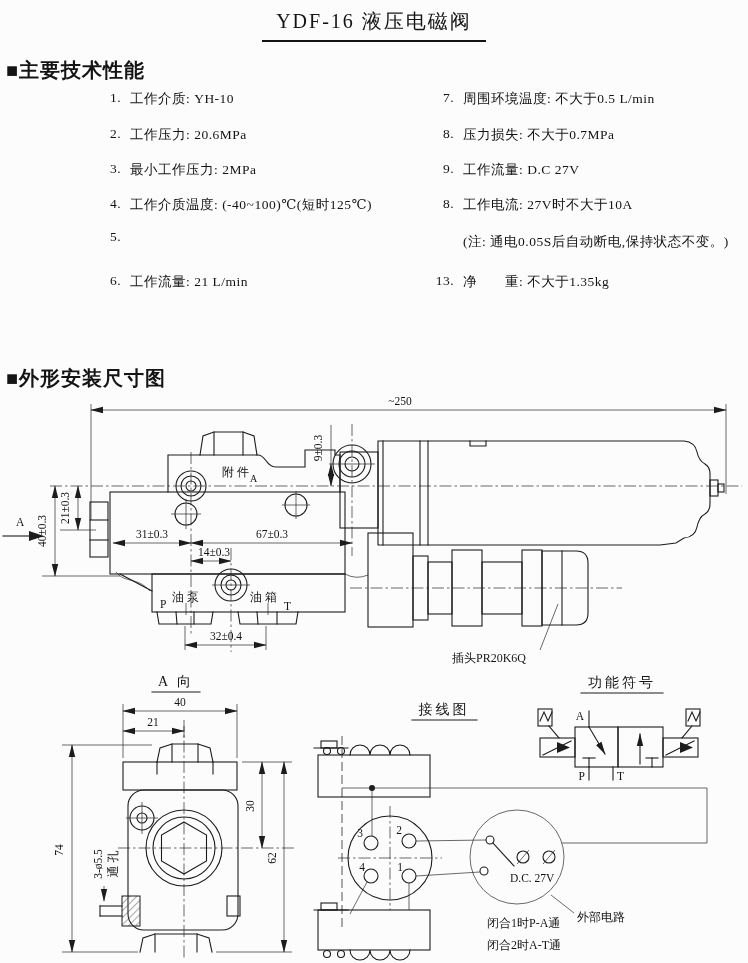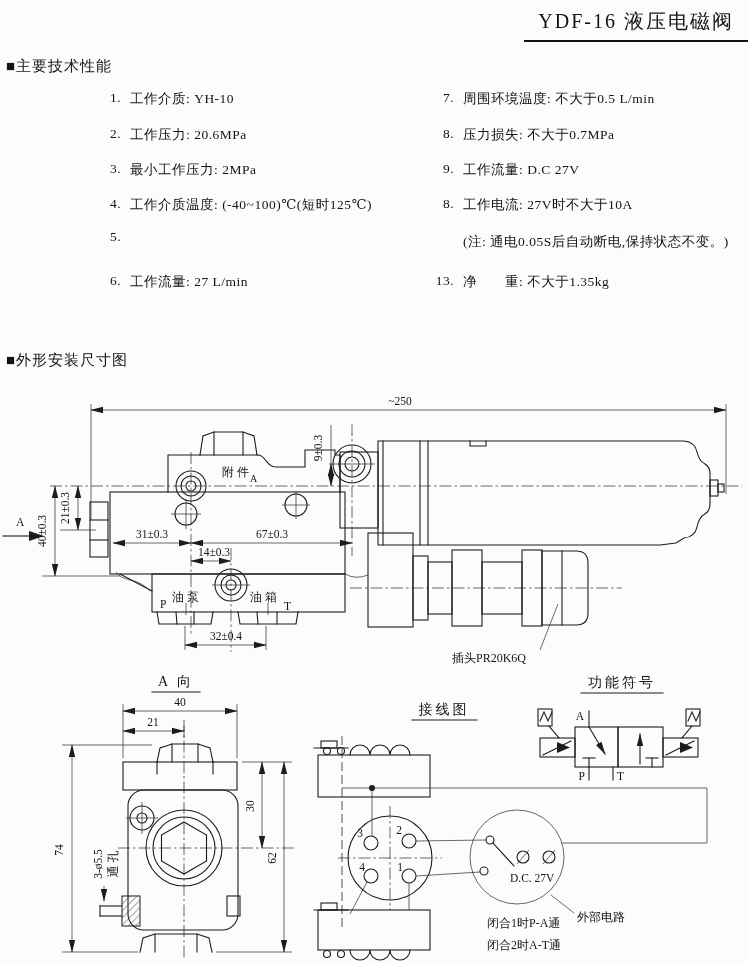--- a/index.html
+++ b/index.html
@@ -1,22 +1,22 @@
 <!DOCTYPE html>
 <html><head>
 <meta charset="utf-8">
 <style>
   html,body{margin:0;padding:0;background:#e8e8e8;}
   .page{position:relative;width:748px;height:963px;background:#fcfcfc;overflow:hidden;
         font-family:"Liberation Serif","DejaVu Serif",serif;color:#141414;}
-  .title-wrap{position:absolute;top:8px;left:0;right:0;text-align:right;}
+  .title-wrap{position:absolute;top:8px;left:0;right:0;text-align:center;}
   .title{display:inline-block;font-size:20px;letter-spacing:2px;padding:0 14px 5px 14px;
          border-bottom:2px solid #141414;font-weight:500;}
   .sec-head{position:absolute;font-family:"Liberation Sans","DejaVu Sans",sans-serif;
-            font-weight:normal;font-size:15px;letter-spacing:1px;}
+            font-weight:bold;font-size:20px;letter-spacing:1px;}
   .spec-col{position:absolute;width:360px;}
   .spec-row{position:absolute;display:flex;font-size:13.5px;white-space:nowrap;letter-spacing:0.5px;}
   .spec-num{width:26px;text-align:right;margin-right:9px;flex:none;}
   svg{position:absolute;left:0;top:376px;}
   svg text{font-family:"Liberation Serif","DejaVu Serif",serif;fill:#141414;}
   .ln{stroke:#1c1c1c;stroke-width:1.1;fill:none;stroke-linecap:square;}
   .tn{stroke:#2a2a2a;stroke-width:0.7;fill:none;}
   .cl{stroke:#2a2a2a;stroke-width:0.7;fill:none;stroke-dasharray:12 3 2.5 3;}
   .dsh{stroke:#2a2a2a;stroke-width:0.8;fill:none;stroke-dasharray:9 4;}
   .dim{font-size:11.5px;}
@@ -50,21 +50,21 @@
       </div>
     <div class="spec-row" style="top:196px">
         <span class="spec-num">4.</span>
         <span>工作介质温度: (-40~100)℃(短时125℃)</span>
       </div>
     <div class="spec-row" style="top:229px">
         <span class="spec-num">5.</span>
       </div>
     <div class="spec-row" style="top:273px">
         <span class="spec-num">6.</span>
-        <span>工作流量: 27 L/min</span>
+        <span>工作流量: 21 L/min</span>
       </div>
   </div>
 
   <div class="spec-col" style="left:428px;top:0;">
     <div class="spec-row" style="top:90px">
         <span class="spec-num">7.</span>
         <span>周围环境温度: 不大于0.5 L/min</span>
       </div>
     <div class="spec-row" style="top:126px">
         <span class="spec-num">8.</span>
@@ -81,21 +81,21 @@
     <div class="spec-row" style="top:233px">
         <span class="spec-num"></span>
         <span>(注: 通电0.05S后自动断电,保持状态不变。)</span>
       </div>
     <div class="spec-row" style="top:273px">
         <span class="spec-num">13.</span>
         <span>净　　重: 不大于1.35kg</span>
       </div>
   </div>
 
-  <div class="sec-head" style="left:6px;top:351px;">■外形安装尺寸图</div>
+  <div class="sec-head" style="left:6px;top:365px;">■外形安装尺寸图</div>
 
   <svg width="748" height="587" viewBox="0 376 748 587">
     <defs>
       <marker id="ar" orient="auto-start-reverse" markerWidth="13" markerHeight="8" refX="9.5" refY="2.5" markerUnits="userSpaceOnUse" viewBox="0 0 10 5">
         <path d="M0,0 L10,2.5 L0,5 Z" fill="#1c1c1c"></path>
       </marker>
       <pattern id="hatch" width="5" height="5" patternTransform="rotate(45)" patternUnits="userSpaceOnUse">
         <line x1="0" y1="0" x2="0" y2="5" stroke="#444" stroke-width="0.9"></line>
       </pattern>
     </defs>

